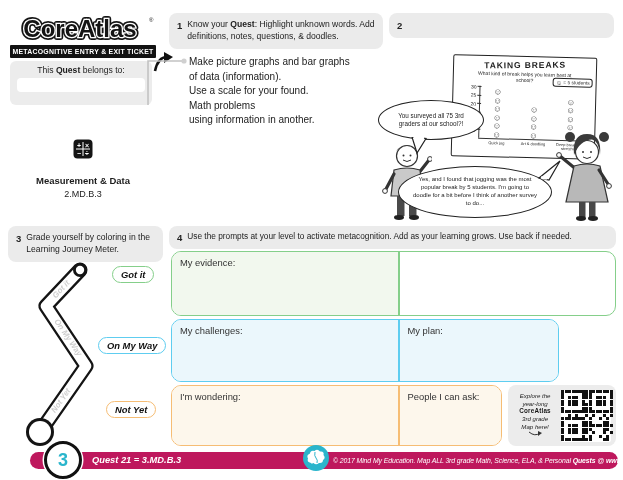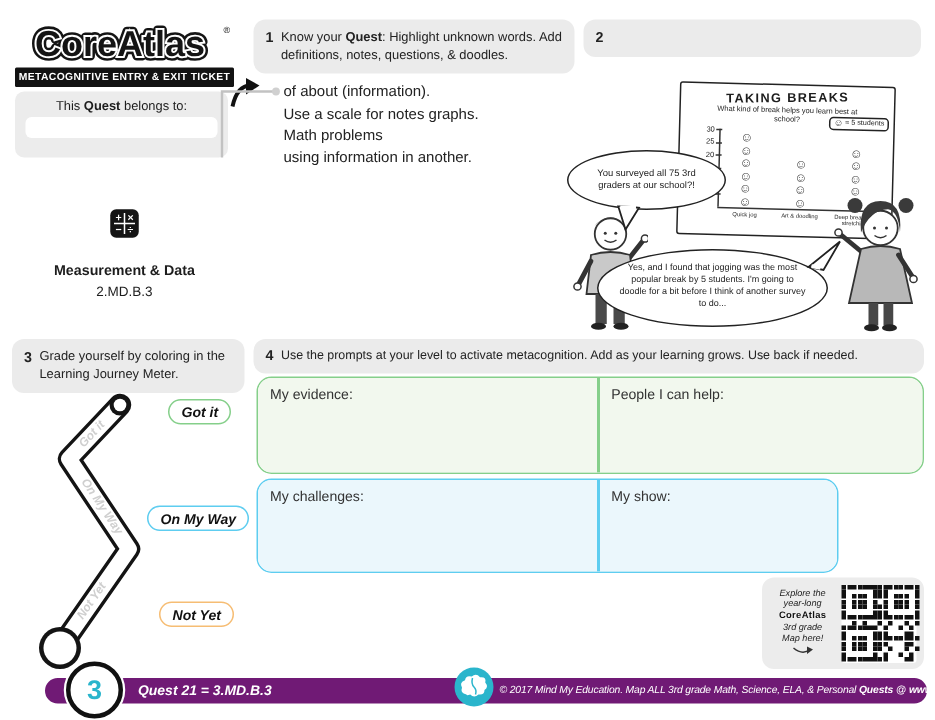--- a/index.html
+++ b/index.html
@@ -61,21 +61,21 @@
   .qrpanel { position:absolute; background:#ececec; border-radius:8px; display:flex;
              padding:4px 5px; gap:4px; align-items:center; }
   .qrpanel .txt { width:46px; text-align:center; font-size:6.1px; font-style:italic; line-height:1.25; }
   .qrpanel .logo-line { font-style:normal; font-weight:bold; font-size:6.3px; letter-spacing:.2px;
              color:#111; text-shadow:0 0 1px #fff; }
   .qr { position:relative; width:52px; height:52px; background:#fff; border-radius:2px; }
   .qr .m { position:absolute; background:#111; }
 
   
   .footbar { position:absolute; left:30px; top:452px; width:588px; height:17px;
-             background:#701a75; border-radius:9px; }
+             background:#be185d; border-radius:9px; }
   .footbar .q { position:absolute; left:62px; top:0; line-height:17px; color:#fff;
                 font-weight:bold; font-style:italic; font-size:9.3px; white-space:nowrap; }
   .footbar .c { position:absolute; left:303px; top:0; line-height:17px; color:#fff;
                 font-style:italic; font-size:6.9px; white-space:nowrap; letter-spacing:-.1px;}
   .badge { position:absolute; left:44px; top:441px; width:38px; height:38px; background:#fff;
            border:3px solid #111; border-radius:50%; display:flex; align-items:center;
            justify-content:center; font-weight:bold; font-size:18px; z-index:2;
            box-shadow:0 0 0 1.5px #fff; }
 </style>
 </head>
@@ -116,22 +116,23 @@
     <text x="14" y="16.5" font-size="7" fill="#fff" text-anchor="middle" font-weight="bold">÷</text>
   </svg>
   <div class="abs center" style="left:10px;top:175px;width:146px;font-weight:bold;font-size:9.5px" data-name="subject-strand">Measurement &amp; Data</div>
   <div class="abs center" style="left:10px;top:189px;width:146px;font-size:9px" data-name="subject-standard">2.MD.B.3</div>
 
   <div class="gbox step" style="left:169px;top:13px;width:214px" data-name="step-1-box">
     <span class="num" data-name="step-1-number">1</span>
     <span data-name="step-1-text"><span>Know your </span><b>Quest</b><span>: Highlight unknown words. Add definitions, notes, questions, &amp; doodles.</span></span>
   </div>
   <div class="abs questtext" style="left:189px;top:55px;width:200px" data-name="quest-description">
-    <div>of about (information).</div>
-    <div>Use a scale for notes graphs.</div>
+    <div>Make picture graphs and bar graphs</div>
+    <div>of data (information).</div>
+    <div>Use a scale for your found.</div>
     <div>Math problems</div>
     <div>using information in another.</div>
   </div>
 
   <div class="gbox step" style="left:389px;top:13px;width:225px" data-name="step-2-box">
     <span class="num" data-name="step-2-number">2</span>
   </div>
 
   <div class="illus" data-name="success-illustration">
     <div class="poster" data-name="taking-breaks-poster">
@@ -248,32 +249,37 @@
 
   <div class="gbox step" style="left:169px;top:226px;width:447px;font-size:8.3px;padding:5px 8px" data-name="step-4-box">
     <span class="num" data-name="step-4-number">4</span>
     <span data-name="step-4-text">Use the prompts at your level to activate metacognition. Add as your learning grows. Use back if needed.</span>
   </div>
 
   <div class="promptbox" style="left: 171px; top: 251px; width: 445px; height: 65px; border-color: rgb(133, 207, 138);" data-name="evidence-help-box">
     <div class="cell pb-green" style="width:226px" data-name="evidence-cell">
       <span data-name="evidence-label">My evidence:</span></div>
     <div class="vdiv" data-name="green-divider" style="background: rgb(133, 207, 138);"></div>
-    <div class="cell pb-green" style="flex:1" data-name="help-cell">
-      <span data-name="help-label">People I can help:</span></div>
   </div>
 
   <div class="promptbox" style="left: 171px; top: 319px; width: 388px; height: 63px; border-color: rgb(94, 205, 240);" data-name="challenges-plan-box">
     <div class="cell pb-blue" style="width:226px" data-name="challenges-cell">
       <span data-name="challenges-label">My challenges:</span></div>
     <div class="vdiv" data-name="blue-divider" style="background: rgb(94, 205, 240);"></div>
     <div class="cell pb-blue" style="flex:1" data-name="plan-cell">
-      <span data-name="plan-label">My show:</span></div>
-  </div>
-
+      <span data-name="plan-label">My plan:</span></div>
+  </div>
+
+  <div class="promptbox" style="left: 171px; top: 385px; width: 331px; height: 61px; border-color: rgb(246, 189, 116);" data-name="wondering-ask-box">
+    <div class="cell pb-orange" style="width:226px" data-name="wondering-cell">
+      <span data-name="wondering-label">I'm wondering:</span></div>
+    <div class="vdiv" data-name="orange-divider" style="background: rgb(246, 189, 116);"></div>
+    <div class="cell pb-orange" style="flex:1" data-name="ask-cell">
+      <span data-name="ask-label">People I can ask:</span></div>
+  </div>
 
   <div class="qrpanel" style="left:508px;top:385px;width:108px;height:61px" data-name="qr-panel">
     <div class="txt" data-name="qr-panel-text">
       <div>Explore the</div>
       <div>year-long</div>
       <div class="logo-line">CoreAtlas</div>
       <div>3rd grade</div>
       <div>Map here!</div>
       <svg width="16" height="7" data-name="map-here-arrow-icon">
         <path d="M2,2 Q8,7 13,3" fill="none" stroke="#333" stroke-width="1"></path>

